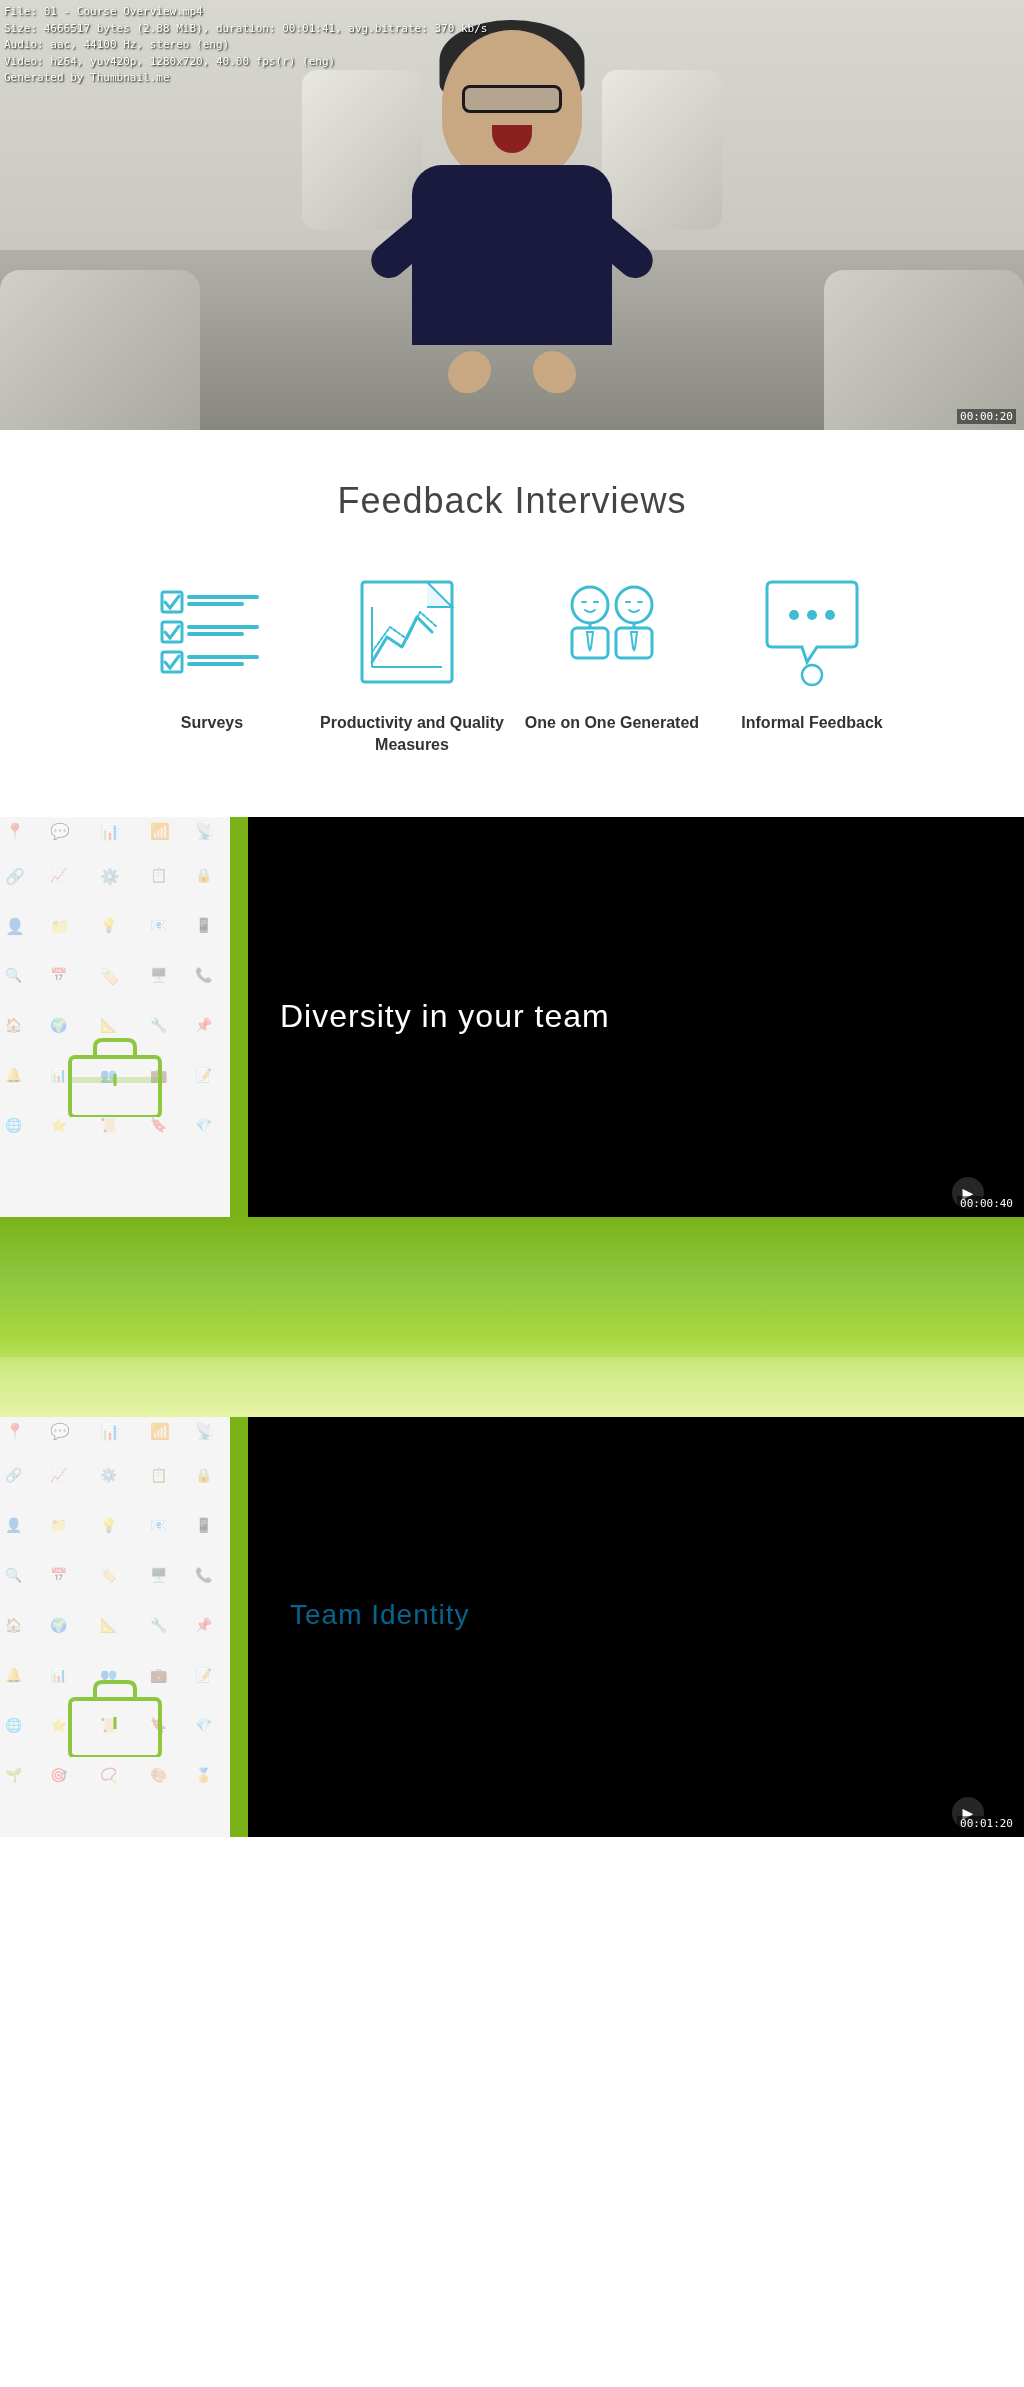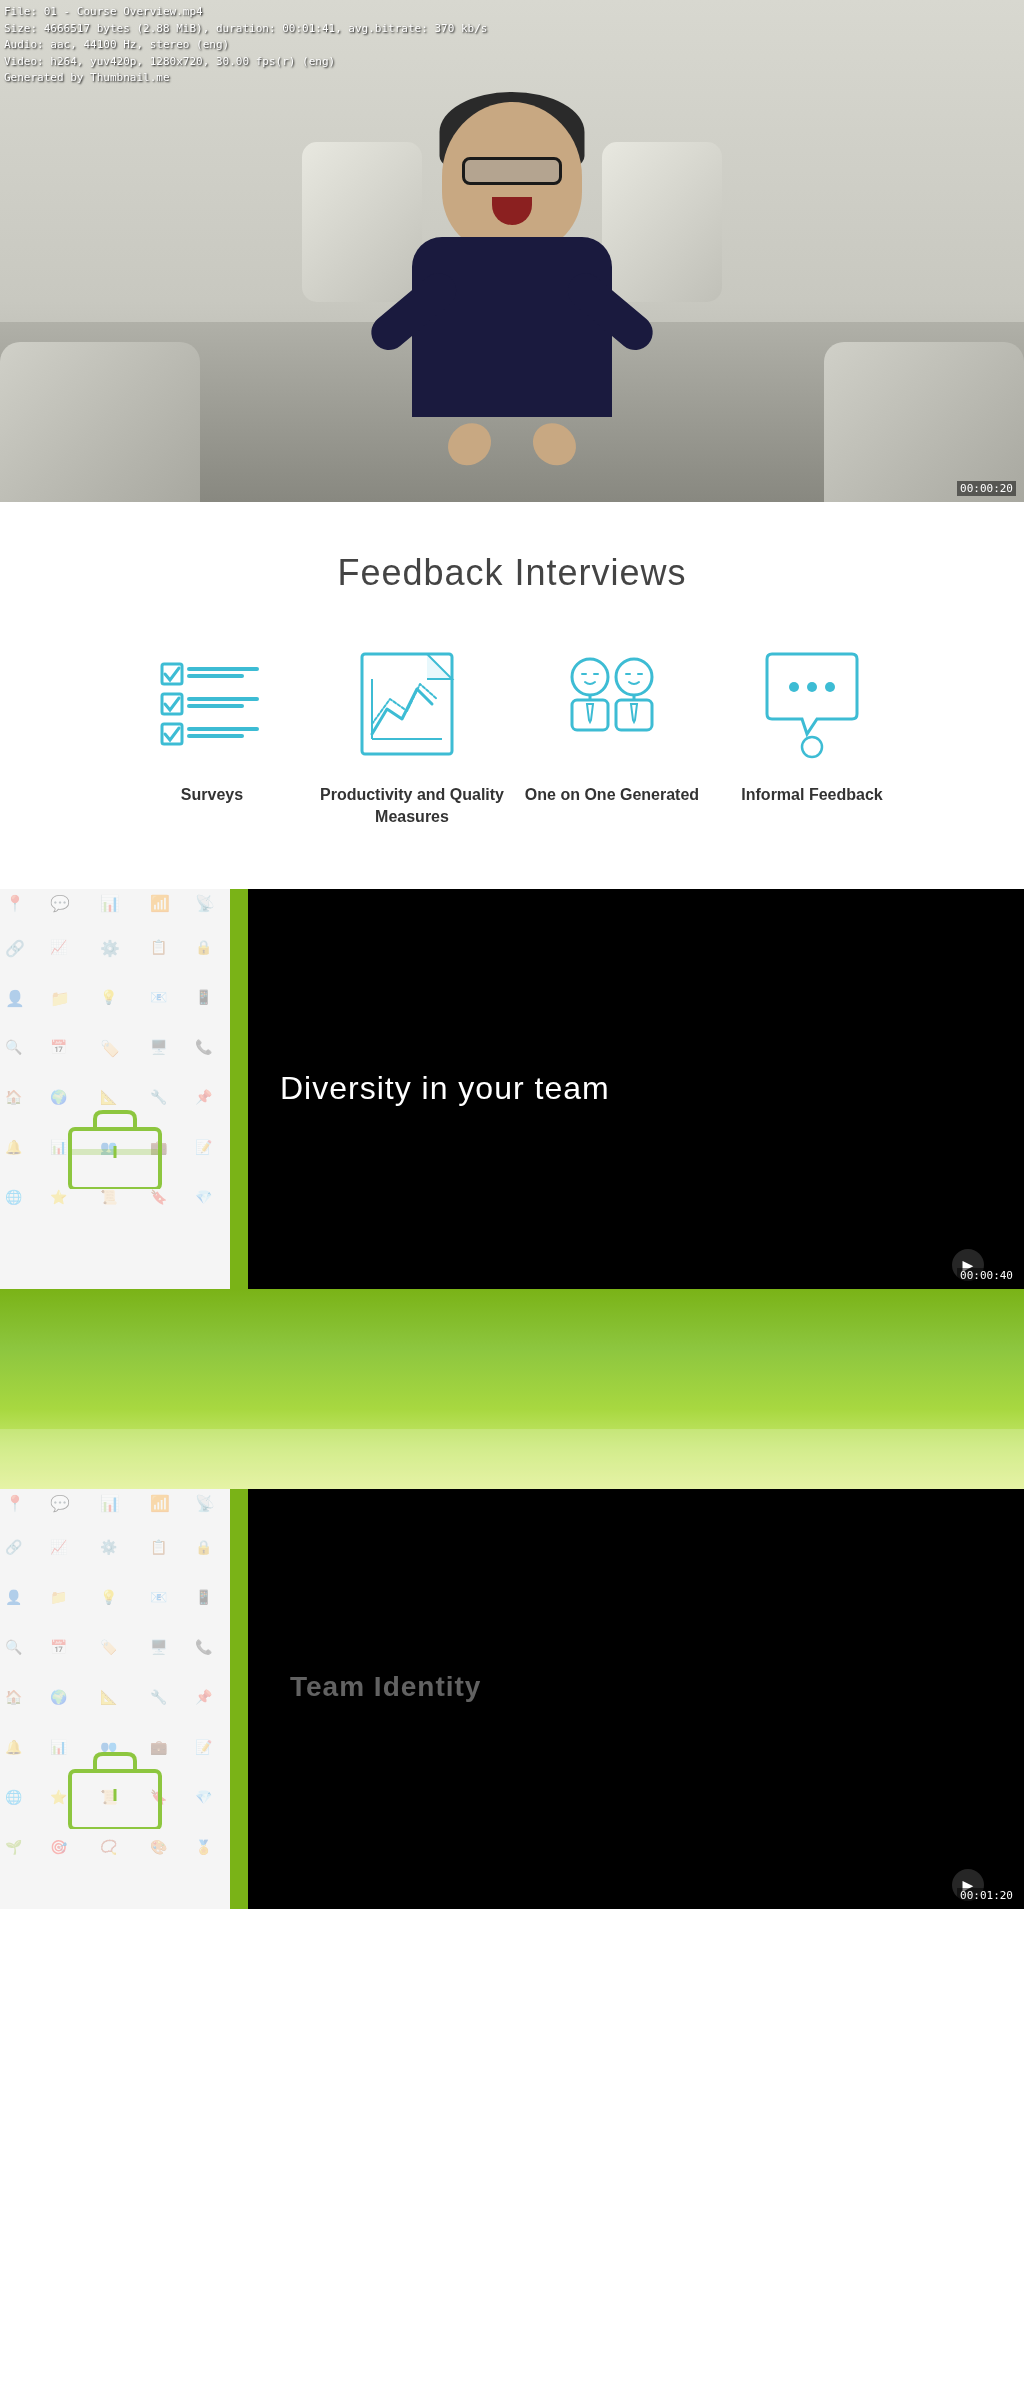--- a/index.html
+++ b/index.html
@@ -6,21 +6,21 @@
     body {
       width: 1024px;
       background: #fff;
       font-family: Arial, sans-serif;
       overflow-x: hidden;
     }
 
     
     .video-frame-1 {
       width: 100%;
-      height: 502px;
+      height: 430px;
       background: #b91c1c;
       position: relative;
       overflow: hidden;
     }
     .video-meta {
       position: absolute;
       top: 4px;
       left: 4px;
       color: #fff;
       font-size: 11px;
@@ -348,23 +348,23 @@
       width: 18px;
       background: #7ab317;
     }
     .slide-text-container {
       position: absolute;
       left: 60px;
       top: 50%;
       transform: translateY(-50%);
     }
     .slide-text-line {
-      color: #a3a3a3;
+      color: #0ea5e9;
       font-size: 28px;
-      font-weight: 700;
+      font-weight: 400;
       letter-spacing: 1px;
       margin-bottom: 25px;
       opacity: 0.6;
     }
     .slide-text-line.active {
       opacity: 1;
       font-size: 32px;
     }
     .video-timestamp-3 {
       position: absolute;
@@ -393,21 +393,21 @@
     }
   </style>
 </head>
 <body>
 
 <div class="video-frame-1">
   <div class="video-meta">
     <div>File: 01 - Course Overview.mp4</div>
     <div>Size: 4666517 bytes (2.88 MiB), duration: 00:01:41, avg.bitrate: 370 kb/s</div>
     <div>Audio: aac, 44100 Hz, stereo (eng)</div>
-    <div>Video: h264, yuv420p, 1280x720, 30.00 fps(r) (eng)</div>
+    <div>Video: h264, yuv420p, 1280x720, 40.00 fps(r) (eng)</div>
     <div>Generated by Thumbnail.me</div>
   </div>
 
   <div class="person-bg">
 
     <div style="position:absolute;top:0;left:0;right:0;bottom:40%;background:linear-gradient(180deg,#d8d8d0 0%,#c8c8c0 100%);"></div>
 
     <div class="couch">
       <div class="couch-cushion-left"></div>
       <div class="couch-cushion-right"></div>

